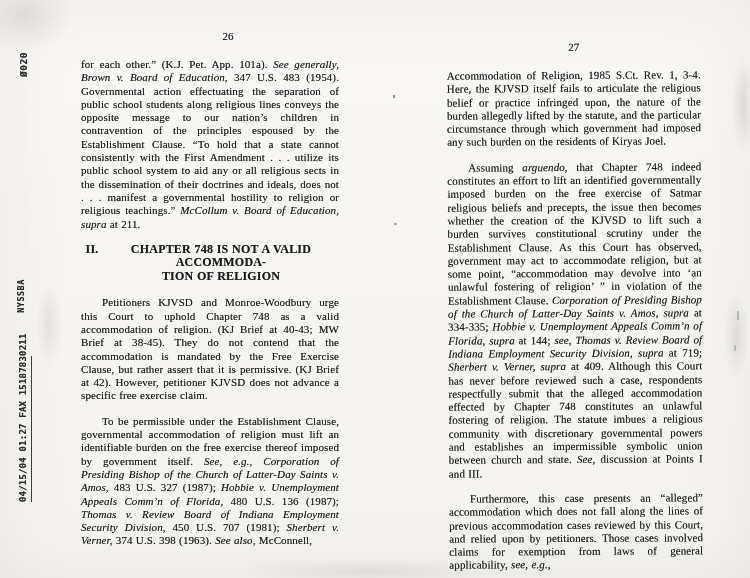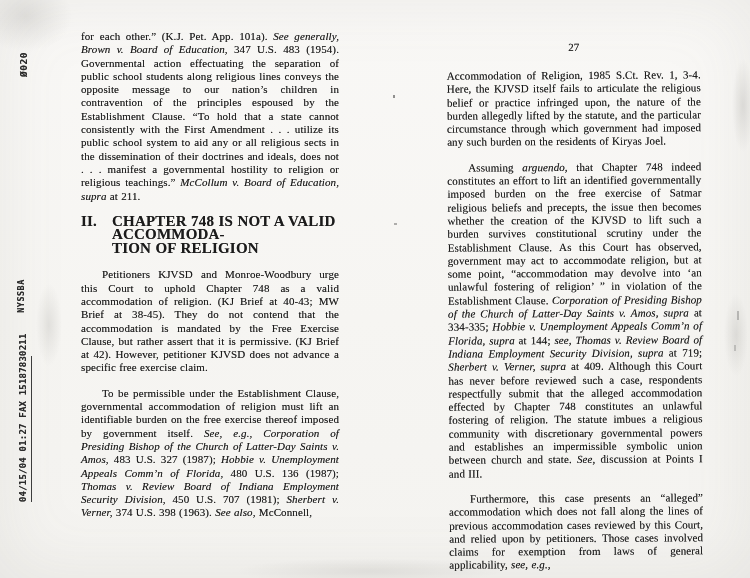--- a/index.html
+++ b/index.html
@@ -37,23 +37,23 @@
   .page-left .page-number { transform:translateX(18px); }
   .page-body p {
     margin:0 0 12px; font-size:11px; line-height:13.3px;
     text-align:justify; color:#1b1b1b;
     text-shadow:0 0 0.4px rgba(25,25,25,0.55);
     letter-spacing:0.1px; word-spacing:0.4px;
   }
   .para.indent { text-indent:21px; }
   .para.noindent { text-indent:0; }
   .para.heading {
-    display:flex; font-weight:bold; font-size:15px;
-    letter-spacing:0.2px; margin:4px 0 13px; text-align:left;
-    text-indent:0; line-height:13.5px;gap:9px;
+    display:flex; font-weight:bold; font-size:12px;
+    letter-spacing:0.2px; margin:4px 0 13px; text-align:center;
+    text-indent:0; line-height:13.5px;
   }
   .h-label { width:22px; flex:none; }
   .it { font-style:italic; }
   
   .smudge { position:absolute; pointer-events:none; border-radius:50%; }
   #sm1 { left:-22px; top:-20px; width:95px;  height:72px; background:radial-gradient(ellipse at center, rgba(112,110,104,0.16), rgba(112,110,104,0) 70%); }
   #sm2 { left:732px; top:58px;  width:22px;  height:95px; background:radial-gradient(ellipse at center, rgba(112,110,104,0.18), rgba(112,110,104,0) 70%); }
   #sm3 { left:36px;  top:283px; width:26px;  height:84px; background:radial-gradient(ellipse at center, rgba(112,110,104,0.15), rgba(112,110,104,0) 70%); }
   #sm4 { left:724px; top:293px; width:24px;  height:84px; background:radial-gradient(ellipse at center, rgba(112,110,104,0.16), rgba(112,110,104,0) 70%); }
   #sm5 { left:235px; top:558px; width:270px; height:26px; background:radial-gradient(ellipse at center, rgba(112,110,104,0.12), rgba(112,110,104,0) 70%); }
@@ -68,20 +68,21 @@
 
 <div class="scan">
 
   <div>
     <div class="fax-item fax-pagestamp">Ø020</div>
     <div class="fax-item fax-station">NYSSBA</div>
     <div class="fax-item fax-line">04/15/04  01:27 FAX  15187830211</div>
   </div>
 
   <div class="page page-left">
+    <div class="page-number">26</div>
     <div class="page-body">
         <p class="para noindent"><span>for each other.” (K.J. Pet. App. 101a). </span><span class="it">See generally, Brown v. Board of Education,</span><span> 347 U.S. 483 (1954). Governmental action effectuating the separation of public school students along religious lines conveys the opposite message to our nation’s children in contravention of the principles espoused by the Establishment Clause. “To hold that a state cannot consistently with the First Amendment . . . utilize its public school system to aid any or all religious sects in the dissemination of their doctrines and ideals, does not . . . manifest a governmental hostility to religion or religious teachings.” </span><span class="it">McCollum v. Board of Education, supra</span><span> at 211.</span></p>
         <p class="para heading">
           <span class="h-label">II.</span>
           <span class="h-text">CHAPTER 748 IS NOT A VALID ACCOMMODA-<br>TION OF RELIGION</span>
         </p>
         <p class="para indent"><span>Petitioners KJVSD and Monroe-Woodbury urge this Court to uphold Chapter 748 as a valid accommodation of religion. (KJ Brief at 40-43; MW Brief at 38-45). They do not contend that the accommodation is mandated by the Free Exercise Clause, but rather assert that it is permissive. (KJ Brief at 42). However, petitioner KJVSD does not advance a specific free exercise claim.</span></p>
         <p class="para indent"><span>To be permissible under the Establishment Clause, governmental accommodation of religion must lift an identifiable burden on the free exercise thereof imposed by government itself. </span><span class="it">See, e.g., Corporation of Presiding Bishop of the Church of Latter-Day Saints v. Amos,</span><span> 483 U.S. 327 (1987); </span><span class="it">Hobbie v. Unemployment Appeals Comm’n of Florida,</span><span> 480 U.S. 136 (1987); </span><span class="it">Thomas v. Review Board of Indiana Employment Security Division,</span><span> 450 U.S. 707 (1981); </span><span class="it">Sherbert v. Verner,</span><span> 374 U.S. 398 (1963). </span><span class="it">See also,</span><span> McConnell,</span></p>
       </div>
   </div>

